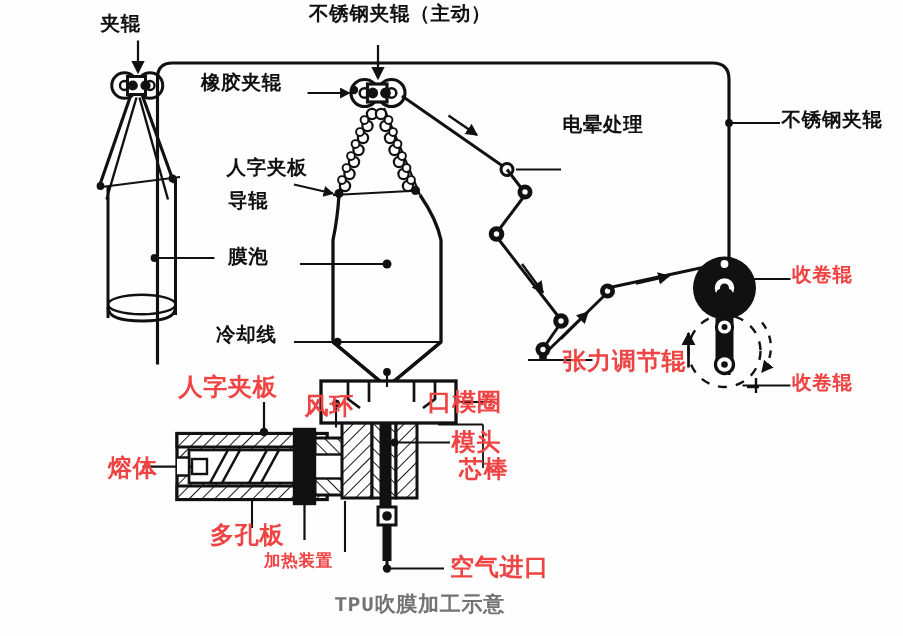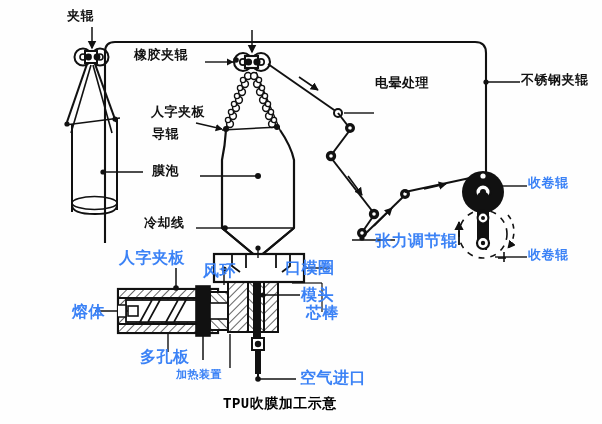--- a/index.html
+++ b/index.html
@@ -13,22 +13,22 @@
 
   .lbl{
     position:absolute;
     font-family:Liberation Mono, monospace;
     font-weight:bold;
     color:#111;
     white-space:nowrap;
     line-height:1;
     letter-spacing:0.5px;
   }
-  .lbl-blue{color:#3b82f6;}
-  .lbl-red{color:#000000;}
+  .lbl-blue{color:#ef4444;}
+  .lbl-red{color:#737373;}
   .s13{font-size:13px;}
   .s12{font-size:16px;}
   .s11{font-size:11px;}
   .s14{font-size:14px;}
 
   .wm{
     position:absolute;right:10px;top:382px;
     display:flex;align-items:center;gap:6px;
     opacity:.45;
   }
@@ -289,20 +289,21 @@
 
       <line x1="176" y1="268" x2="176" y2="289" stroke="#111" stroke-width="1.5"></line>
       <circle cx="176" cy="288" r="2.8" fill="#111"></circle>
 
       <line x1="168" y1="333" x2="168" y2="352" stroke="#111" stroke-width="1.4"></line>
     </g>
   </svg>
 
   <div class="lbl s13" style="left:67px;top:10px;">夹辊</div>
 
+  <div class="lbl s13" style="left:206px;top:3px;">不锈钢夹辊（主动）</div>
 
   <div class="lbl s13" style="left:134px;top:49px;">橡胶夹辊</div>
 
   <div class="lbl s13" style="left:375px;top:77px;">电晕处理</div>
 
   <div class="lbl s13" style="left:521px;top:74px;">不锈钢夹辊</div>
 
   <div class="lbl s13" style="left:151px;top:106px;">人字夹板</div>
 
   <div class="lbl s13" style="left:152px;top:128px;">导辊</div>

